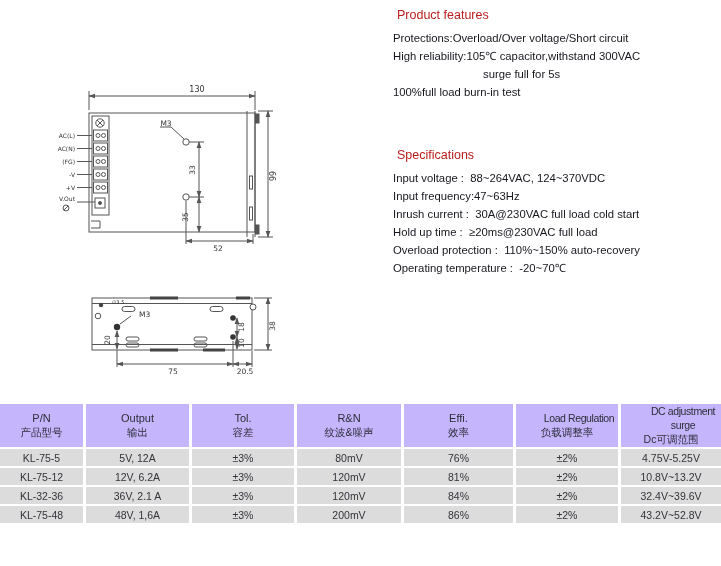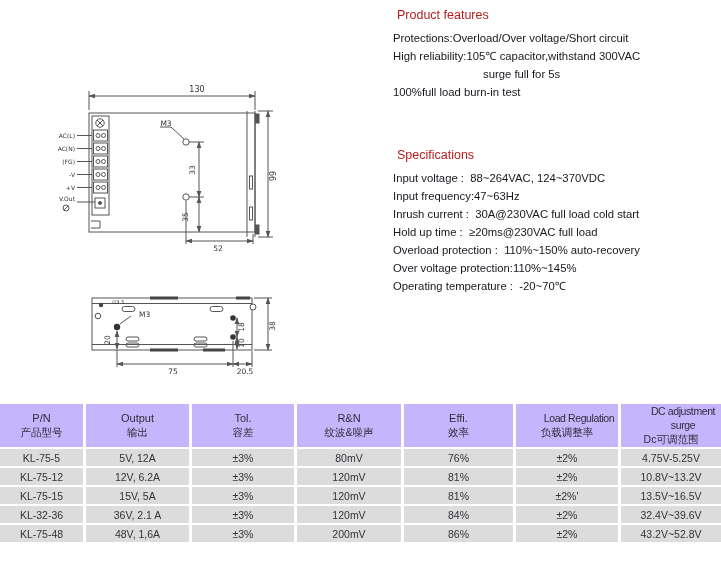--- a/index.html
+++ b/index.html
@@ -176,21 +176,20 @@
     <div class="line">100%full load burn-in test</div>
   </div>
 
   <div class="txtcol specs">
     <div class="sec-title">Specifications</div>
     <div class="line">Input voltage :  88~264VAC, 124~370VDC</div>
     <div class="line">Input frequency:47~63Hz</div>
     <div class="line">Inrush current :  30A@230VAC full load cold start</div>
     <div class="line">Hold up time :  ≥20ms@230VAC full load</div>
     <div class="line">Overload protection :  110%~150% auto-recovery</div>
-    <div class="line">Over voltage protection:110%~145%</div>
     <div class="line">Operating temperature :  -20~70℃</div>
   </div>
 
   <table>
     <colgroup>
       <col class="c1">
         <col class="c2">
         <col class="c3">
         <col class="c4">
       <col class="c5">
@@ -242,29 +241,20 @@
         <tr>
           <td>KL-75-12</td>
           <td>12V, 6.2A</td>
           <td>±3%</td>
           <td>120mV</td>
           <td>81%</td>
           <td>±2%</td>
           <td>10.8V~13.2V</td>
         </tr>
         <tr>
-          <td>KL-75-15</td>
-          <td>15V, 5A</td>
-          <td>±3%</td>
-          <td>120mV</td>
-          <td>81%</td>
-          <td>±2%'</td>
-          <td>13.5V~16.5V</td>
-        </tr>
-        <tr>
           <td>KL-32-36</td>
           <td>36V, 2.1 A</td>
           <td>±3%</td>
           <td>120mV</td>
           <td>84%</td>
           <td>±2%</td>
           <td>32.4V~39.6V</td>
         </tr>
         <tr>
           <td>KL-75-48</td>

